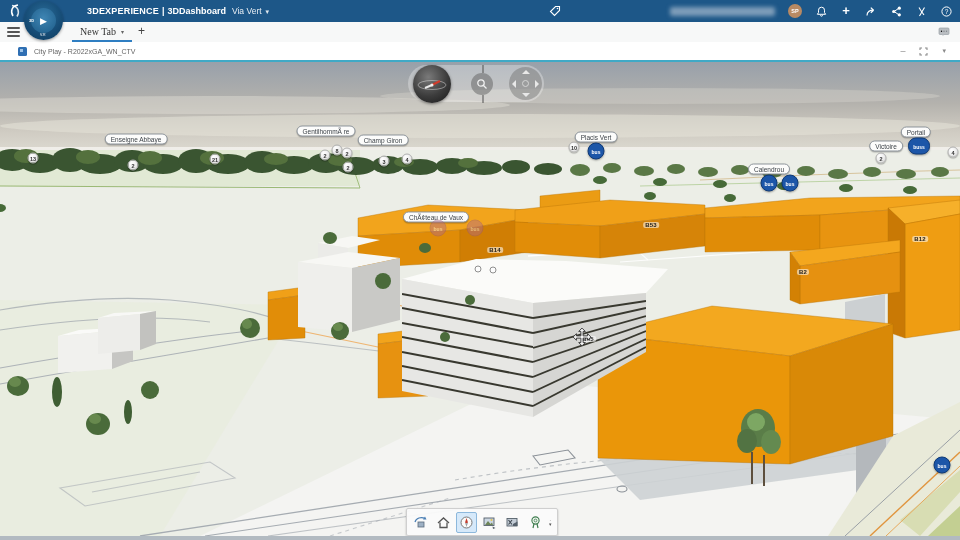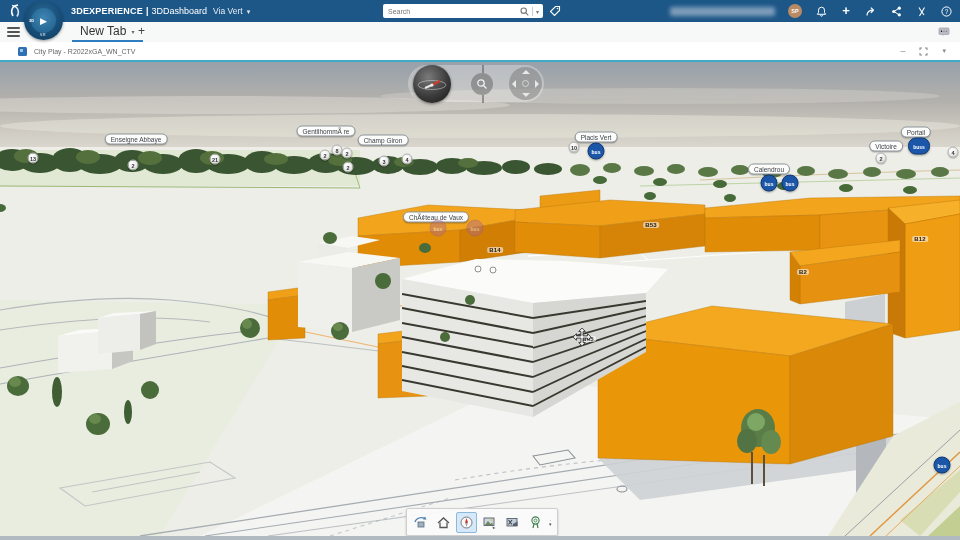--- a/index.html
+++ b/index.html
@@ -3,24 +3,24 @@
 <meta charset="utf-8">
 <style>
   html,body{margin:0;padding:0;}
   body{width:960px;height:540px;position:relative;overflow:hidden;
        font-family:"Liberation Sans",sans-serif;background:#fff;
        -webkit-font-smoothing:antialiased;}
   
   .topbar{position:absolute;left:0;top:0;width:960px;height:22px;background:#1d5788;
           display:flex;align-items:center;color:#fff;z-index:30;}
   .ds-logo{margin-left:7px;width:16px;height:16px;flex:0 0 auto;}
-  .brand-wrap{margin-left:48px;display:flex;align-items:baseline;white-space:nowrap;}
+  .brand-wrap{margin-left:64px;display:flex;align-items:baseline;white-space:nowrap;}
   .brand{font-size:9px;font-weight:bold;letter-spacing:.2px;}
   .brand-sep{font-size:9px;font-weight:bold;margin:0 3px;}
-  .brand-app{font-size:9px;font-weight:normal;}
+  .brand-app{font-size:9px;font-weight:bold;}
   .dash-name{font-size:8.5px;margin-left:6px;color:#e8eef4;}
   .chev{font-size:7px;margin-left:4px;color:#dfe7ee;}
   .search-wrap{position:absolute;left:383px;top:4px;width:160px;height:14px;background:#fff;
                border-radius:2px;display:flex;align-items:center;}
   .search-input{border:none;outline:none;flex:1;font-size:7px;padding:0 5px;color:#333;
                 font-family:"Liberation Sans",sans-serif;background:transparent;min-width:0;}
   .search-icons{display:flex;align-items:center;gap:3px;padding-right:4px;color:#777;}
   .search-divider{width:1px;height:9px;background:#ccc;}
   .tag-icon{position:absolute;left:549px;top:5px;}
   .tb-right{position:absolute;right:8px;top:0;height:22px;display:flex;align-items:center;gap:13px;}
@@ -40,21 +40,21 @@
   .compass-3d{position:absolute;left:5px;top:17px;font-size:4px;font-weight:bold;}
   .compass-vr{position:absolute;left:16px;bottom:3px;font-size:3.5px;}
   
   .tabbar{position:absolute;left:0;top:22px;width:960px;height:20px;background:#f7f8f8;
           border-bottom:1px solid #dcdcdc;display:flex;align-items:center;z-index:20;}
   .hamburger{margin-left:7px;width:13px;height:10px;display:flex;flex-direction:column;
              justify-content:space-between;}
   .hamburger span{height:1.6px;background:#555;border-radius:1px;}
   .tab-active{position:absolute;left:72px;top:0;height:20px;display:flex;align-items:center;
               padding:0 8px;border-bottom:2px solid #2f7ec2;box-sizing:border-box;}
-  .tab-label{font-size:12px;color:#333;}
+  .tab-label{font-size:10px;color:#333;font-family:Liberation Serif, serif;}
   .tab-chev{font-size:6px;color:#666;margin-left:5px;}
   .tab-add{position:absolute;left:138px;top:2px;font-size:12px;color:#444;}
   .comments-icon{position:absolute;right:10px;top:5px;}
   
   .widget-header{position:absolute;left:0;top:42px;width:960px;height:18px;background:#fff;
                  border-bottom:2px solid #3fa9c6;display:flex;align-items:center;z-index:20;
                  box-sizing:content-box;}
   .widget-icon{margin-left:18px;width:9px;height:9px;border-radius:1.5px;background:#2f6fb3;
                position:relative;}
   .widget-icon:after{content:"";position:absolute;left:2px;top:2px;width:3px;height:3px;background:#9cc3e8;}
@@ -478,31 +478,20 @@
   <svg class="ds-logo" viewBox="0 0 16 16">
     <path d="M11,2 C5,3 3,8 6,13" fill="none" stroke="#fff" stroke-width="1.5"></path>
     <path d="M5,2.5 C11,3.5 13,8.5 10,13.5" fill="none" stroke="#fff" stroke-width="1.5" opacity="0.85"></path>
   </svg>
   <div class="brand-wrap">
     <span class="brand">3DEXPERIENCE</span>
     <span class="brand-sep">|</span>
     <span class="brand-app">3DDashboard</span>
     <span class="dash-name">Via Vert</span>
     <span class="chev">▾</span>
-  </div>
-  <div class="search-wrap">
-    <input class="search-input" placeholder="Search" style="">
-    <div class="search-icons">
-      <svg width="9" height="9">
-        <circle cx="3.7" cy="3.7" r="2.7" fill="none" stroke="#777" stroke-width="1.1"></circle>
-        <line x1="5.8" y1="5.8" x2="8.3" y2="8.3" stroke="#777" stroke-width="1.1"></line>
-      </svg>
-      <span class="search-divider"></span>
-      <span style="font-size:6px;color:#777;">▾</span>
-    </div>
   </div>
   <svg class="tag-icon" width="12" height="12">
     <path d="M6.5,1.5 H10.5 V5.5 L5.5,10.5 L1.5,6.5 Z" fill="none" stroke="#fff" stroke-width="1.1"></path>
     <circle cx="8.5" cy="3.5" r="0.8" fill="#fff"></circle>
   </svg>
   <div class="tb-right">
     <span class="blurred-name"></span>
     <span class="avatar">SP</span>
     <span class="tb-icon">
       <svg width="11" height="11">

